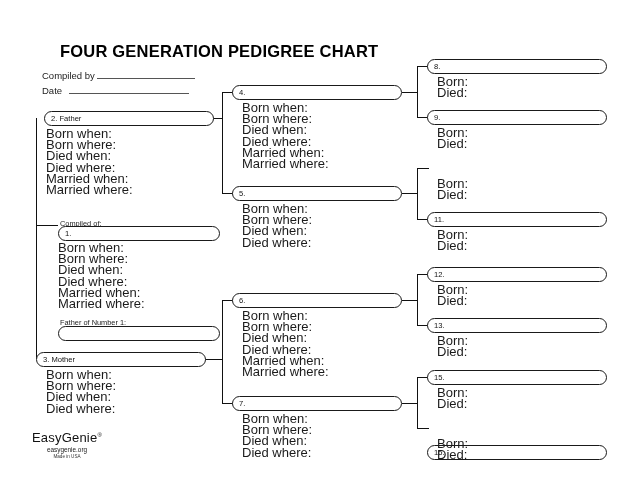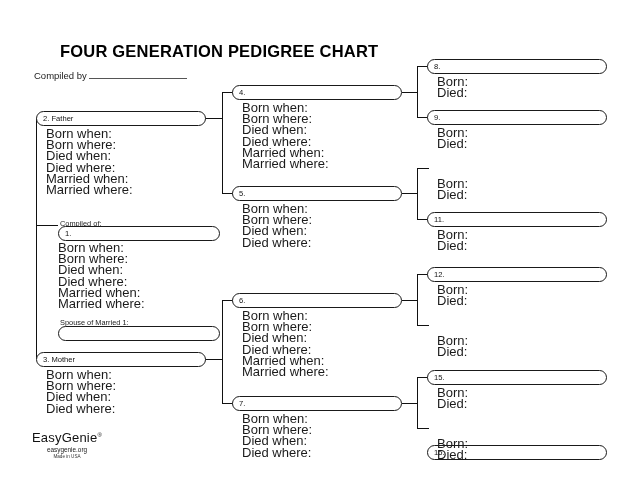--- a/index.html
+++ b/index.html
@@ -11,21 +11,21 @@
   }
   .page{position:absolute;inset:0;background:#fff;}
 
   
   .title{
     position:absolute;left:32px;top:42px;
     font-size:16.5px;font-weight:bold;letter-spacing:.2px;color:#000;
     white-space:nowrap;
     margin-left:28px;
   }
-  .cmp-row{position:absolute;font-size:9.5px;color:#222;white-space:nowrap;}
+  .cmp-row{position:absolute;font-size:9.5px;color:#222;white-space:nowrap;margin-left:8px;}
   .cmp-row .lbl{display:inline-block;vertical-align:baseline;}
   .rule{
     display:inline-block;vertical-align:baseline;
     border-bottom:1px solid #555;height:0;margin-left:2px;
   }
   #compiled-row{left:34px;top:70px;}
   #compiled-row .rule{width:98px;}
   #date-row{left:34px;top:85px;}
   #date-row .rule{width:120px;margin-left:7px;}
 
@@ -63,20 +63,23 @@
 <body>
 
 <div class="page">
 
   <div class="title">FOUR GENERATION PEDIGREE CHART</div>
 
   <div class="cmp-row" id="compiled-row">
     <span class="lbl">Compiled by</span><span class="rule"></span>
   </div>
 
+  <div class="cmp-row" id="date-row">
+    <span class="lbl">Date</span><span class="rule"></span>
+  </div>
 
   <div class="ln v" style="left:36px;top:118px;height:241px;"></div>
   <div class="ln h" style="left:36px;top:225px;width:22px;"></div>
 
   <div class="ln h" style="left:205px;top:118px;width:18px;"></div>
   <div class="ln v" style="left:222px;top:92px;height:102px;"></div>
   <div class="ln h" style="left:222px;top:92px;width:12px;"></div>
   <div class="ln h" style="left:222px;top:193px;width:12px;"></div>
 
   <div class="ln h" style="left:205px;top:359px;width:18px;"></div>
@@ -97,21 +100,21 @@
   <div class="ln h" style="left:402px;top:300px;width:16px;"></div>
   <div class="ln v" style="left:417px;top:274px;height:52px;"></div>
   <div class="ln h" style="left:417px;top:274px;width:12px;"></div>
   <div class="ln h" style="left:417px;top:325px;width:12px;"></div>
 
   <div class="ln h" style="left:402px;top:403px;width:16px;"></div>
   <div class="ln v" style="left:417px;top:377px;height:52px;"></div>
   <div class="ln h" style="left:417px;top:377px;width:12px;"></div>
   <div class="ln h" style="left:417px;top:428px;width:12px;"></div>
 
-  <div class="nbox" style="left:36px;top:111px;width:170px;padding-left:32px;">
+  <div class="nbox" style="left:44px;top:111px;width:170px;padding-left:32px;">
     <span class="num">2. Father</span>
   </div>
   <div class="fields" style="left:46px;top:128px;">
     <div>Born when:</div>
     <div>Born where:</div>
     <div>Died when:</div>
     <div>Died where:</div>
     <div>Married when:</div>
     <div>Married where:</div>
   </div>
@@ -122,21 +125,21 @@
   </div>
   <div class="fields" style="left:58px;top:242px;">
     <div>Born when:</div>
     <div>Born where:</div>
     <div>Died when:</div>
     <div>Died where:</div>
     <div>Married when:</div>
     <div>Married where:</div>
   </div>
 
-  <div class="cap" style="left:60px;top:318px;">Spouse of Married 1:</div>
+  <div class="cap" style="left:60px;top:318px;">Father of Number 1:</div>
   <div class="nbox" style="left:58px;top:326px;width:162px;">
     <span class="num"></span>
   </div>
 
   <div class="nbox" style="left:36px;top:352px;width:170px;">
     <span class="num">3. Mother</span>
   </div>
   <div class="fields" style="left:46px;top:369px;">
     <div>Born when:</div>
     <div>Born where:</div>
@@ -218,20 +221,23 @@
   </div>
 
   <div class="nbox" style="left:427px;top:267px;width:180px;">
     <span class="num">12.</span>
   </div>
   <div class="fields" style="left:437px;top:284px;">
     <div>Born:</div>
     <div>Died:</div>
   </div>
 
+  <div class="nbox" style="left:427px;top:318px;width:180px;">
+    <span class="num">13.</span>
+  </div>
   <div class="fields" style="left:437px;top:335px;">
     <div>Born:</div>
     <div>Died:</div>
   </div>
 
   <div class="nbox" style="left:427px;top:370px;width:180px;">
     <span class="num">15.</span>
   </div>
   <div class="fields" style="left:437px;top:387px;">
     <div>Born:</div>

